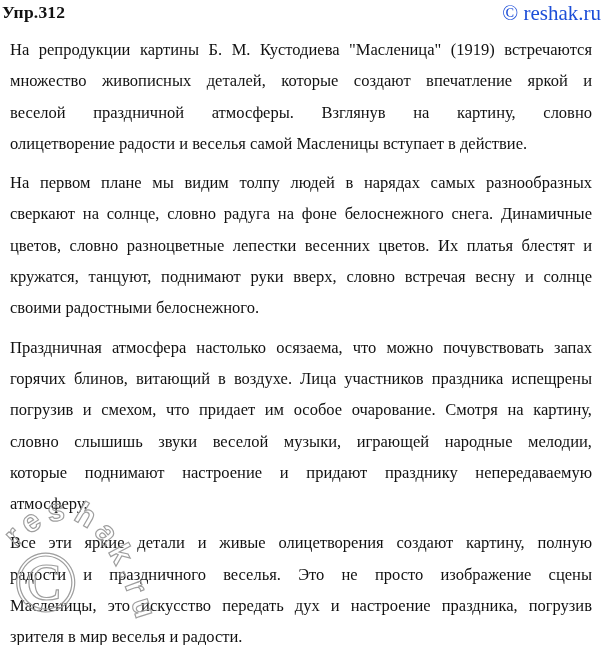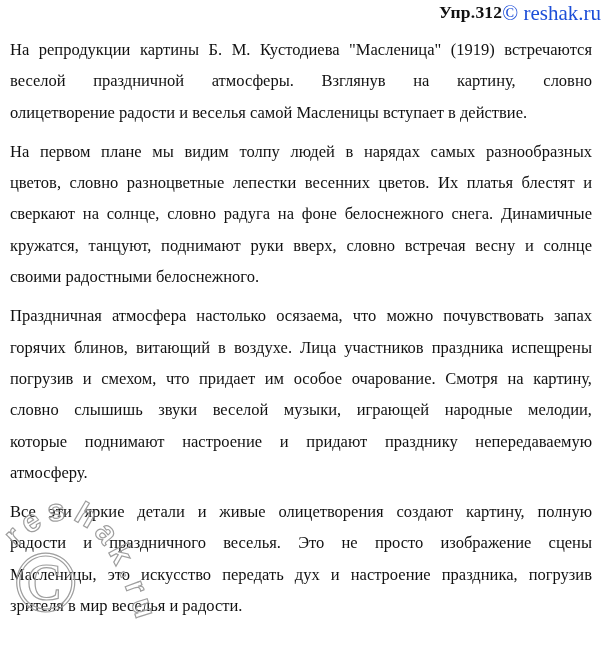--- a/index.html
+++ b/index.html
@@ -7,21 +7,21 @@
     width: 602px; height: 645px;
     background: #ffffff;
     position: relative;
     overflow: hidden;
     font-family: "Liberation Serif", serif;
   }
   .header-row {
     position: absolute;
     top: 2px; left: 2px; right: 1px;
     display: flex;
-    justify-content: flex-end;
+    justify-content: space-between;
     align-items: flex-start;
     z-index: 2;
   }
   .exercise-number {
     font-weight: bold;
     font-size: 17.5px;
     color: #111111;
     letter-spacing: 0.2px;
   }
   .site-credit {
@@ -75,27 +75,28 @@
 <body>
 
 <div class="header-row">
   <span class="exercise-number">Упр.312</span>
   <span class="site-credit">© reshak.ru</span>
 </div>
 
 <div class="document-body">
     <div class="paragraph">
       <div class="line">На репродукции картины Б. М. Кустодиева "Масленица" (1919) встречаются</div>
+      <div class="line">множество живописных деталей, которые создают впечатление яркой и</div>
       <div class="line">веселой праздничной атмосферы. Взглянув на картину, словно</div>
       <div class="line last">олицетворение радости и веселья самой Масленицы вступает в действие.</div>
     </div>
     <div class="paragraph">
       <div class="line">На первом плане мы видим толпу людей в нарядах самых разнообразных</div>
+      <div class="line">сверкают на солнце, словно радуга на фоне белоснежного снега. Динамичные</div>
       <div class="line">цветов, словно разноцветные лепестки весенних цветов. Их платья блестят и</div>
-      <div class="line">сверкают на солнце, словно радуга на фоне белоснежного снега. Динамичные</div>
       <div class="line">кружатся, танцуют, поднимают руки вверх, словно встречая весну и солнце</div>
       <div class="line last">своими радостными белоснежного.</div>
     </div>
     <div class="paragraph">
       <div class="line">Праздничная атмосфера настолько осязаема, что можно почувствовать запах</div>
       <div class="line">горячих блинов, витающий в воздухе. Лица участников праздника испещрены</div>
       <div class="line">погрузив и смехом, что придает им особое очарование. Смотря на картину,</div>
       <div class="line">словно слышишь звуки веселой музыки, играющей народные мелодии,</div>
       <div class="line">которые поднимают настроение и придают празднику непередаваемую</div>
       <div class="line last">атмосферу.</div>

